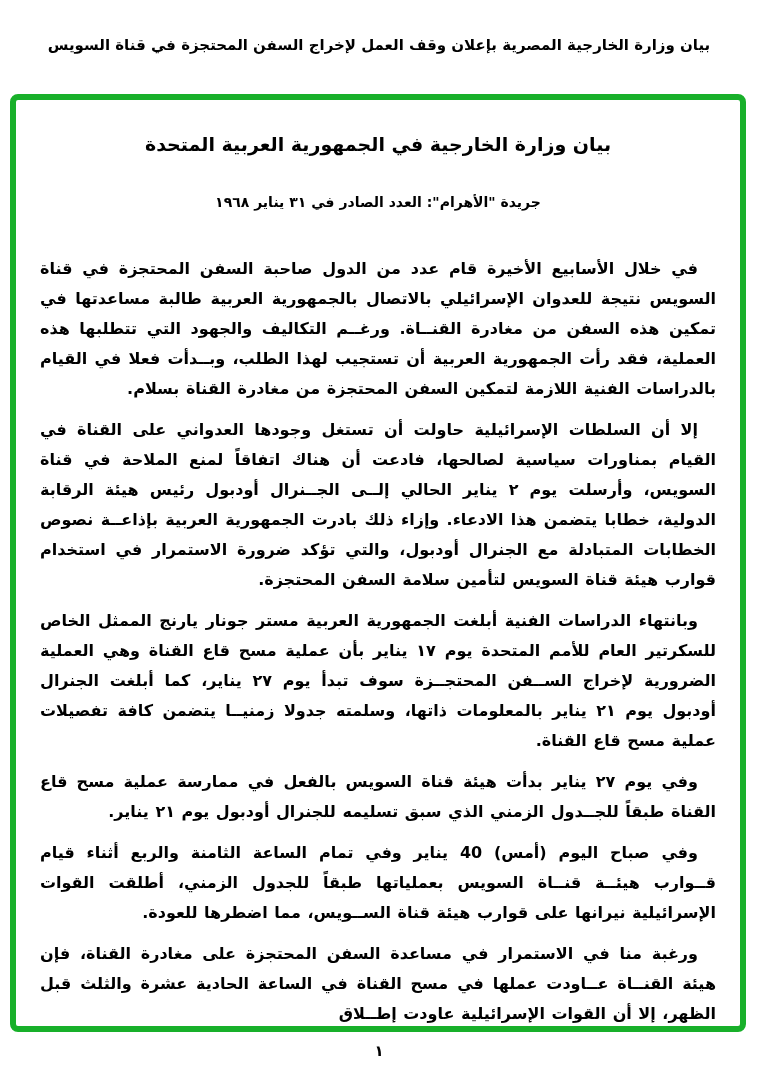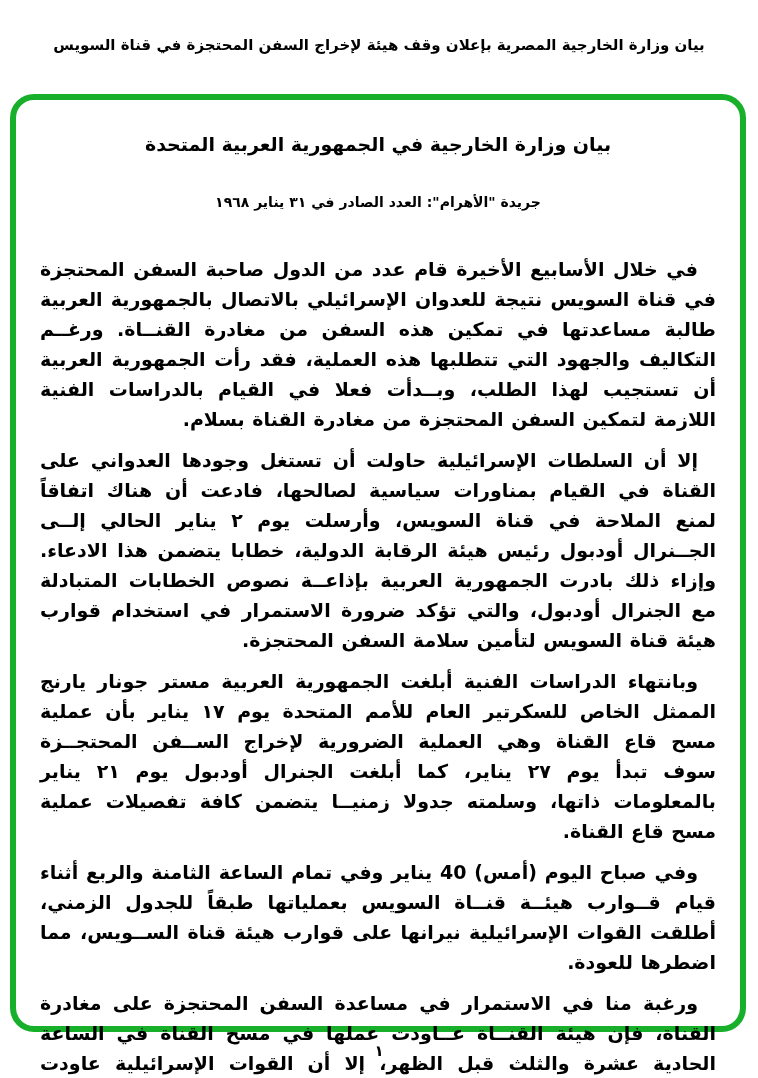--- a/index.html
+++ b/index.html
@@ -26,21 +26,21 @@
     direction: rtl;
   }
   .frame {
     position: absolute;
     top: 94px;
     left: 10px;
     width: 736px;
     height: 938px;
     box-sizing: border-box;
     border: 6px solid #18b02a;
-    border-radius: 24px;
+    border-radius: 8px;
     padding: 24px 24px 0 24px;
     background: #ffffff;
   }
   .title {
     margin: 0;
     text-align: center;
     font-size: 19px;
     font-weight: bold;
     line-height: 40px;
     direction: rtl;
@@ -52,51 +52,52 @@
     font-weight: bold;
     direction: rtl;
   }
   .body-text {
     margin-top: 44px;
   }
   .para {
     margin: 0 0 11px 0;
     direction: rtl;
     text-align: justify;
-    font-size: 19px;
+    font-size: 16px;
     font-weight: bold;
     line-height: 30px;
     text-indent: 18px;
     word-spacing: 1px;
   }
   .page-number {
     position: absolute;
     bottom: 18px;
     left: 0;
     right: 0;
     text-align: center;
     font-size: 15px;
     font-weight: bold;
   }
 </style>
 </head>
 <body>
 
-<div class="page-header">بيان وزارة الخارجية المصرية بإعلان وقف هيئة لإخراج السفن المحتجزة في قناة السويس</div>
+<div class="page-header">بيان وزارة الخارجية المصرية بإعلان وقف العمل لإخراج السفن المحتجزة في قناة السويس</div>
 
 <div class="frame">
 
   <h1 class="title">بيان وزارة الخارجية في الجمهورية العربية المتحدة</h1>
 
 
   <div class="source-line">جريدة "الأهرام": العدد الصادر في ٣١ يناير ١٩٦٨</div>
 
   <div class="body-text">
     <p class="para">في خلال الأسابيع الأخيرة قام عدد من الدول صاحبة السفن المحتجزة في قناة السويس نتيجة للعدوان الإسرائيلي بالاتصال بالجمهورية العربية طالبة مساعدتها في تمكين هذه السفن من مغادرة القنــاة. ورغــم التكاليف والجهود التي تتطلبها هذه العملية، فقد رأت الجمهورية العربية أن تستجيب لهذا الطلب، وبــدأت فعلا في القيام بالدراسات الفنية اللازمة لتمكين السفن المحتجزة من مغادرة القناة بسلام.</p>
     <p class="para">إلا أن السلطات الإسرائيلية حاولت أن تستغل وجودها العدواني على القناة في القيام بمناورات سياسية لصالحها، فادعت أن هناك اتفاقاً لمنع الملاحة في قناة السويس، وأرسلت يوم ٢ يناير الحالي إلــى الجــنرال أودبول رئيس هيئة الرقابة الدولية، خطابا يتضمن هذا الادعاء. وإزاء ذلك بادرت الجمهورية العربية بإذاعــة نصوص الخطابات المتبادلة مع الجنرال أودبول، والتي تؤكد ضرورة الاستمرار في استخدام قوارب هيئة قناة السويس لتأمين سلامة السفن المحتجزة.</p>
     <p class="para">وبانتهاء الدراسات الفنية أبلغت الجمهورية العربية مستر جونار يارنج الممثل الخاص للسكرتير العام للأمم المتحدة يوم ١٧ يناير بأن عملية مسح قاع القناة وهي العملية الضرورية لإخراج الســفن المحتجــزة سوف تبدأ يوم ٢٧ يناير، كما أبلغت الجنرال أودبول يوم ٢١ يناير بالمعلومات ذاتها، وسلمته جدولا زمنيــا يتضمن كافة تفصيلات عملية مسح قاع القناة.</p>
+    <p class="para">وفي يوم ٢٧ يناير بدأت هيئة قناة السويس بالفعل في ممارسة عملية مسح قاع القناة طبقاً للجــدول الزمني الذي سبق تسليمه للجنرال أودبول يوم ٢١ يناير.</p>
     <p class="para">وفي صباح اليوم (أمس) 40 يناير وفي تمام الساعة الثامنة والربع أثناء قيام قــوارب هيئــة قنــاة السويس بعملياتها طبقاً للجدول الزمني، أطلقت القوات الإسرائيلية نيرانها على قوارب هيئة قناة الســويس، مما اضطرها للعودة.</p>
     <p class="para">ورغبة منا في الاستمرار في مساعدة السفن المحتجزة على مغادرة القناة، فإن هيئة القنــاة عــاودت عملها في مسح القناة في الساعة الحادية عشرة والثلث قبل الظهر، إلا أن القوات الإسرائيلية عاودت إطــلاق</p>
   </div>
 
 </div>
 
 <div class="page-number">١</div>
 
 </body></html>

